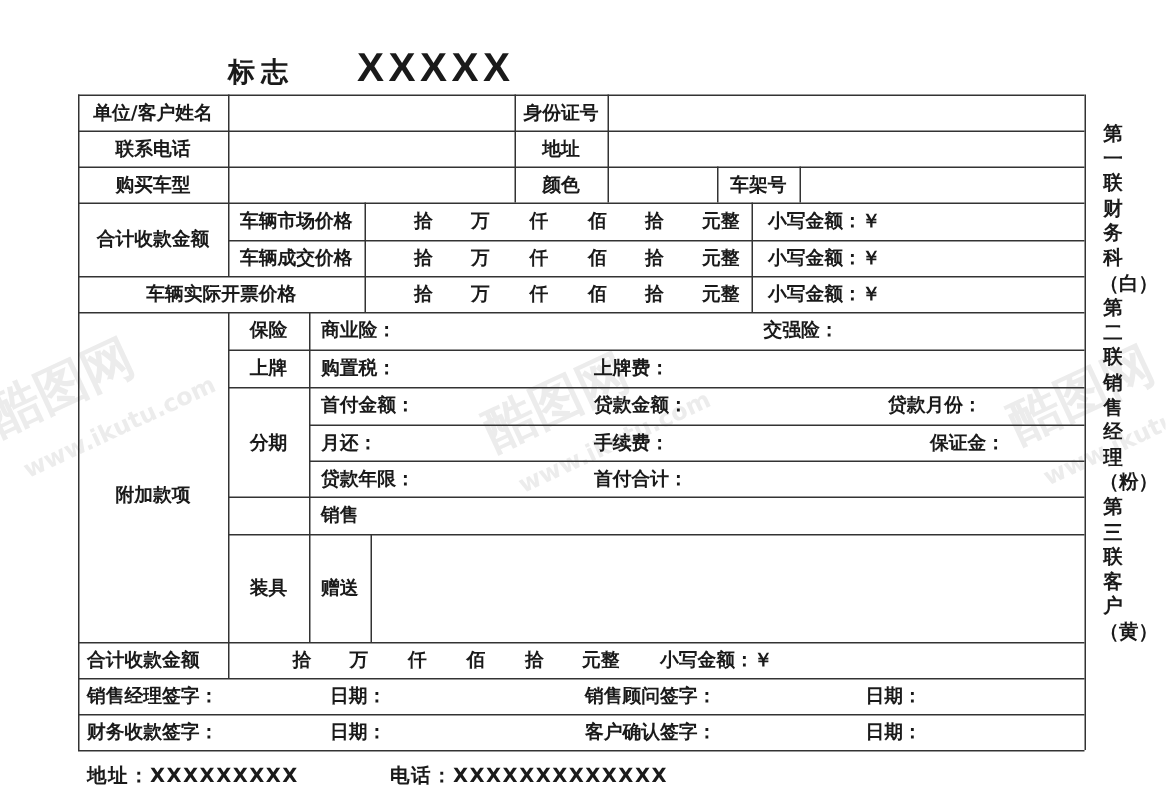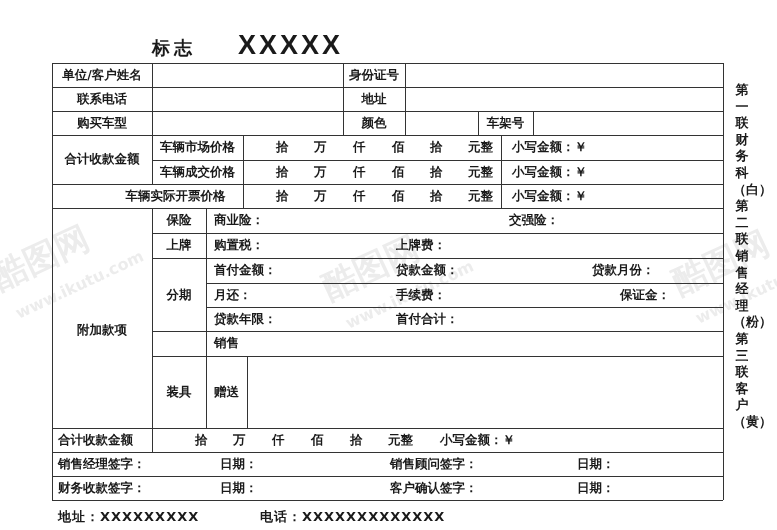--- a/index.html
+++ b/index.html
@@ -78,21 +78,21 @@
 <div class="cell c" style="left:52px;top:111px;width:100px;">购买车型</div>
 <div class="cell" style="left:154px;top:112px;width:188px;height:22px;"></div>
 <div class="cell c" style="left:343px;top:111px;width:62px;">颜色</div>
 <div class="cell" style="left:407px;top:112px;width:70px;height:22px;"></div>
 <div class="cell c" style="left:478px;top:111px;width:55px;text-align:center;">车架号</div>
 <div class="cell" style="left:535px;top:112px;width:187px;height:22px;"></div>
 
 <div class="cell c" style="left:52px;top:147px;width:100px;">合计收款金额</div>
 <div class="cell c" style="left:152px;top:135px;width:91px;text-align:center;">车辆市场价格</div>
 <div class="cell c" style="left:152px;top:160px;width:91px;">车辆成交价格</div>
-<div class="cell c" style="left:52px;top:184px;width:191px;padding-left:28px;">车辆实际开票价格</div>
+<div class="cell c" style="left:52px;top:184px;width:191px;">车辆实际开票价格</div>
 
 <div>
   <span class="cell" style="left:276px;top:135px;">拾</span>
   <span class="cell" style="left:314px;top:135px;">万</span>
   <span class="cell" style="left:353px;top:135px;">仟</span>
   <span class="cell" style="left:392px;top:135px;">佰</span>
   <span class="cell" style="left:430px;top:135px;">拾</span>
   <span class="cell" style="left:468px;top:135px;">元整</span>
   <span class="cell" style="left:512px;top:135px;">小写金额：￥</span>
 </div>

